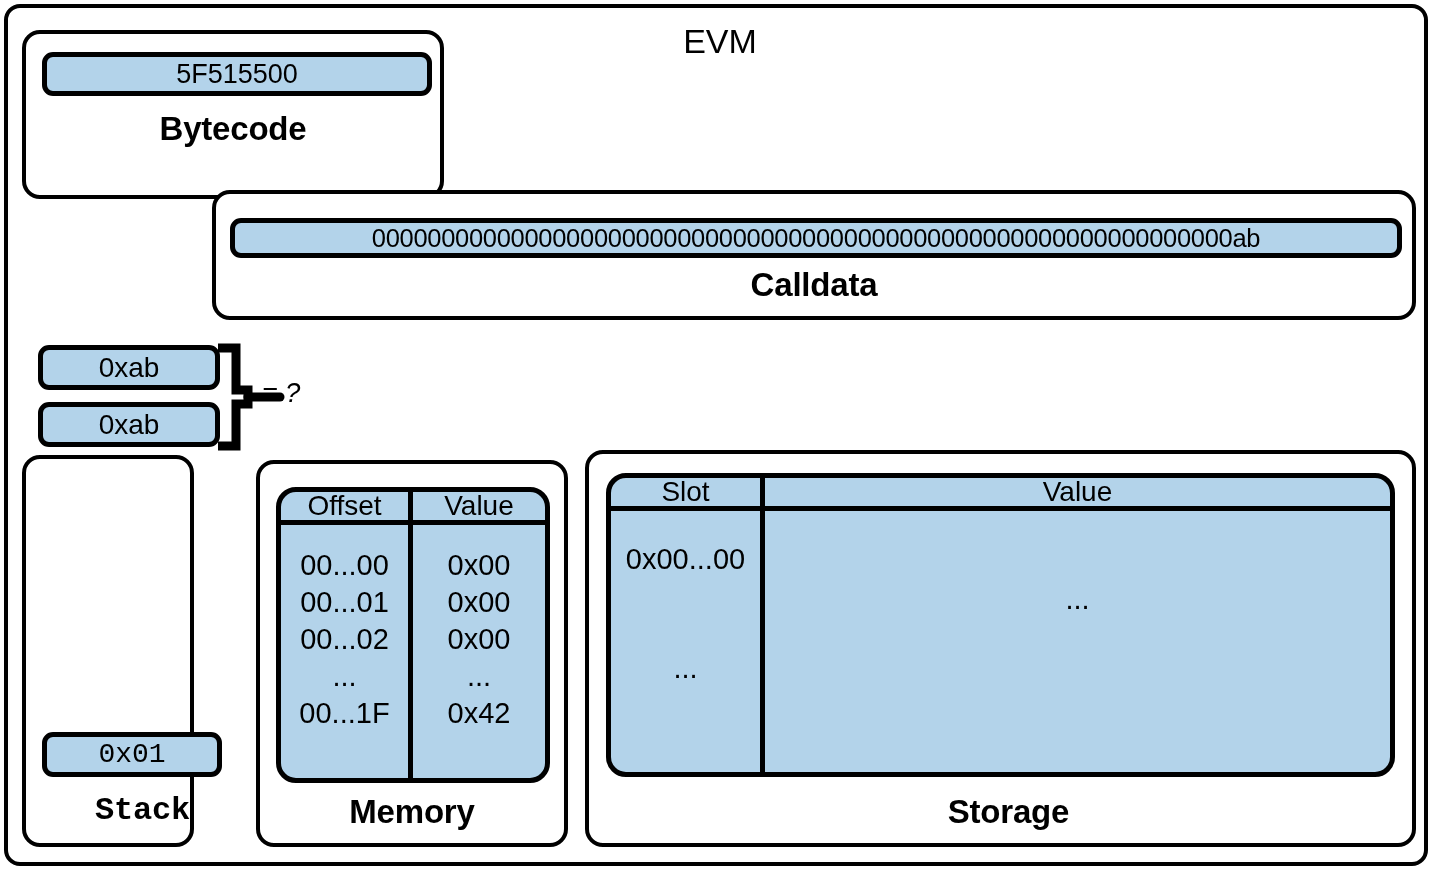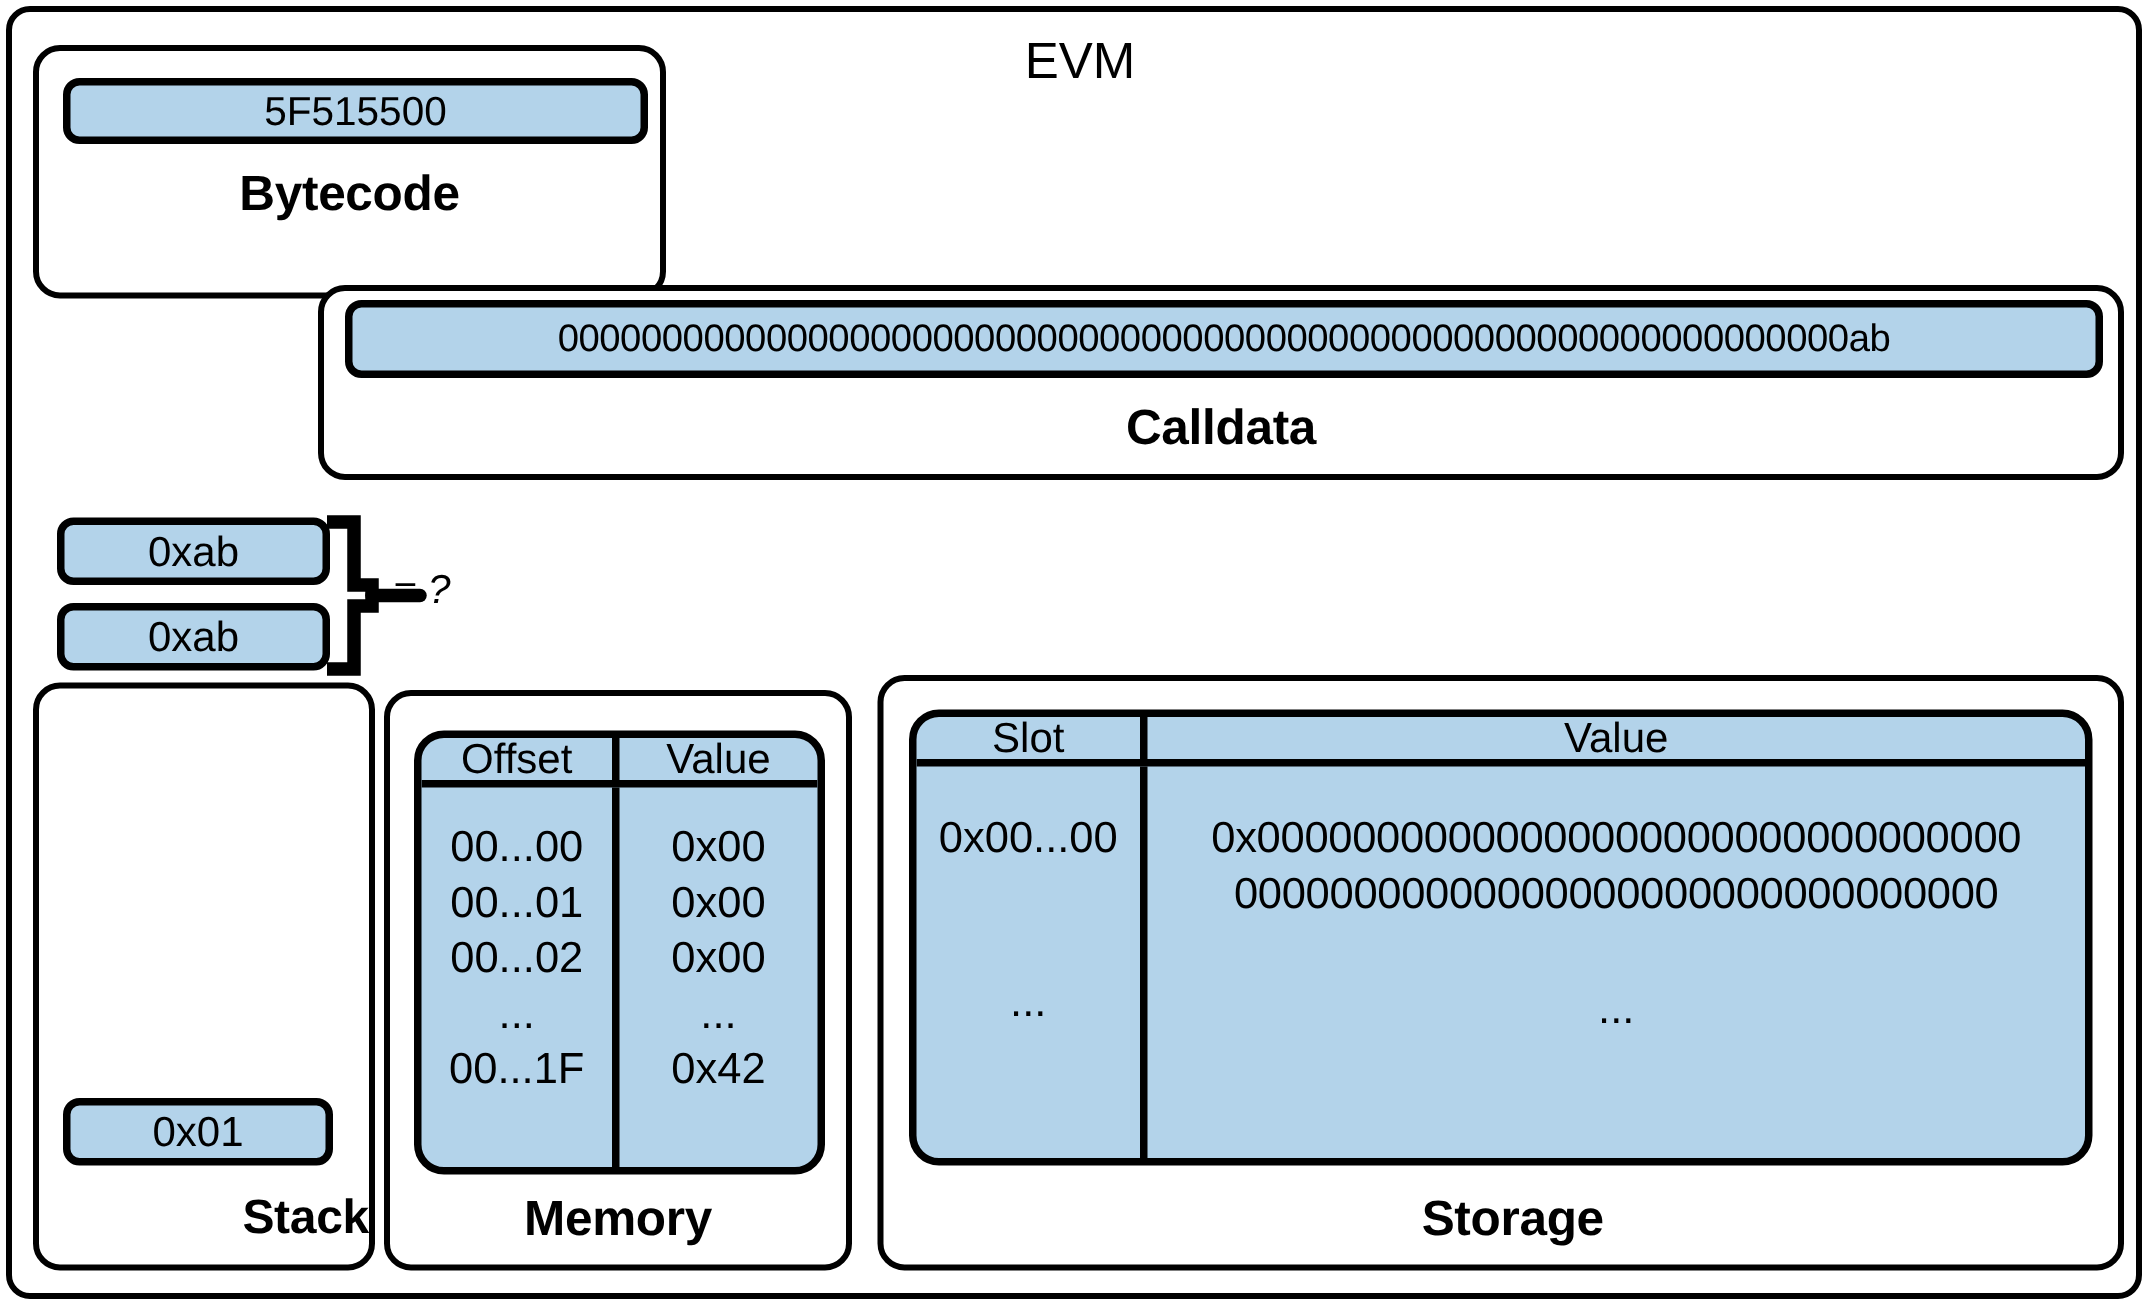--- a/index.html
+++ b/index.html
@@ -63,34 +63,34 @@
   }
 
   
   #bytecode-panel { left: 22px; top: 30px; width: 422px; height: 169px; }
   #bytecode-chip  { left: 16px; top: 18px; width: 390px; height: 44px;
                     font-size: 27px; }
   #bytecode-label { top: 78px; font-size: 33px; }
 
   
   #calldata-panel { left: 212px; top: 190px; width: 1204px; height: 130px; }
-  #calldata-chip  { left: 14px; top: 6px; width: 1172px; height: 52px;
+  #calldata-chip  { left: 14px; top: 24px; width: 1172px; height: 40px;
                     font-size: 25.5px; letter-spacing: -0.3px; }
   #calldata-label { top: 74px; font-size: 33px; }
 
   
   #cmp-a { left: 38px; top: 345px; width: 182px; height: 45px; font-size: 28px; }
   #cmp-b { left: 38px; top: 402px; width: 182px; height: 45px; font-size: 28px; }
   #brace-group { position: absolute; left: 218px; top: 342px;
                  width: 130px; height: 110px; }
   #cmp-result { position: absolute; left: 262px; top: 380px;
                 font-size: 27px; font-style: italic; line-height: 1; }
 
   
-  #stack-panel { left: 22px; top: 455px; width: 228px; height: 392px; }
+  #stack-panel { left: 22px; top: 455px; width: 172px; height: 392px; font-family: Liberation Mono, monospace; }
   #stack-item-0 { left: 16px; top: 273px; width: 180px; height: 45px;
                   font-size: 28px; }
   #stack-label { top: 336px; font-size: 32px; text-align: right; }
 
   
   #memory-panel { left: 256px; top: 460px; width: 312px; height: 387px; }
   #memory-label { top: 331px; font-size: 33px; }
 
   
   #storage-panel { left: 585px; top: 450px; width: 831px; height: 397px; }
@@ -225,24 +225,20 @@
         <div class="dt-col col-slot divider">Slot</div>
         <div class="dt-col col-value">Value</div>
       </div>
       <div class="dt-body">
         <div class="dt-col col-slot divider">
           <span class="cell">0x00...00</span>
           <div class="gap"></div>
           <span class="cell dots">...</span>
         </div>
         <div class="dt-col col-value">
-          <div class="wrap">
-            <div class="cell">0x00000000000000000000000000000000</div>
-            <div class="cell">00000000000000000000000000000000</div>
-          </div>
           <div class="gap"></div>
           <span class="cell dots">...</span>
         </div>
       </div>
     </div>
     <div class="panel-label" id="storage-label">Storage</div>
   </div>
 
 </div>
 

